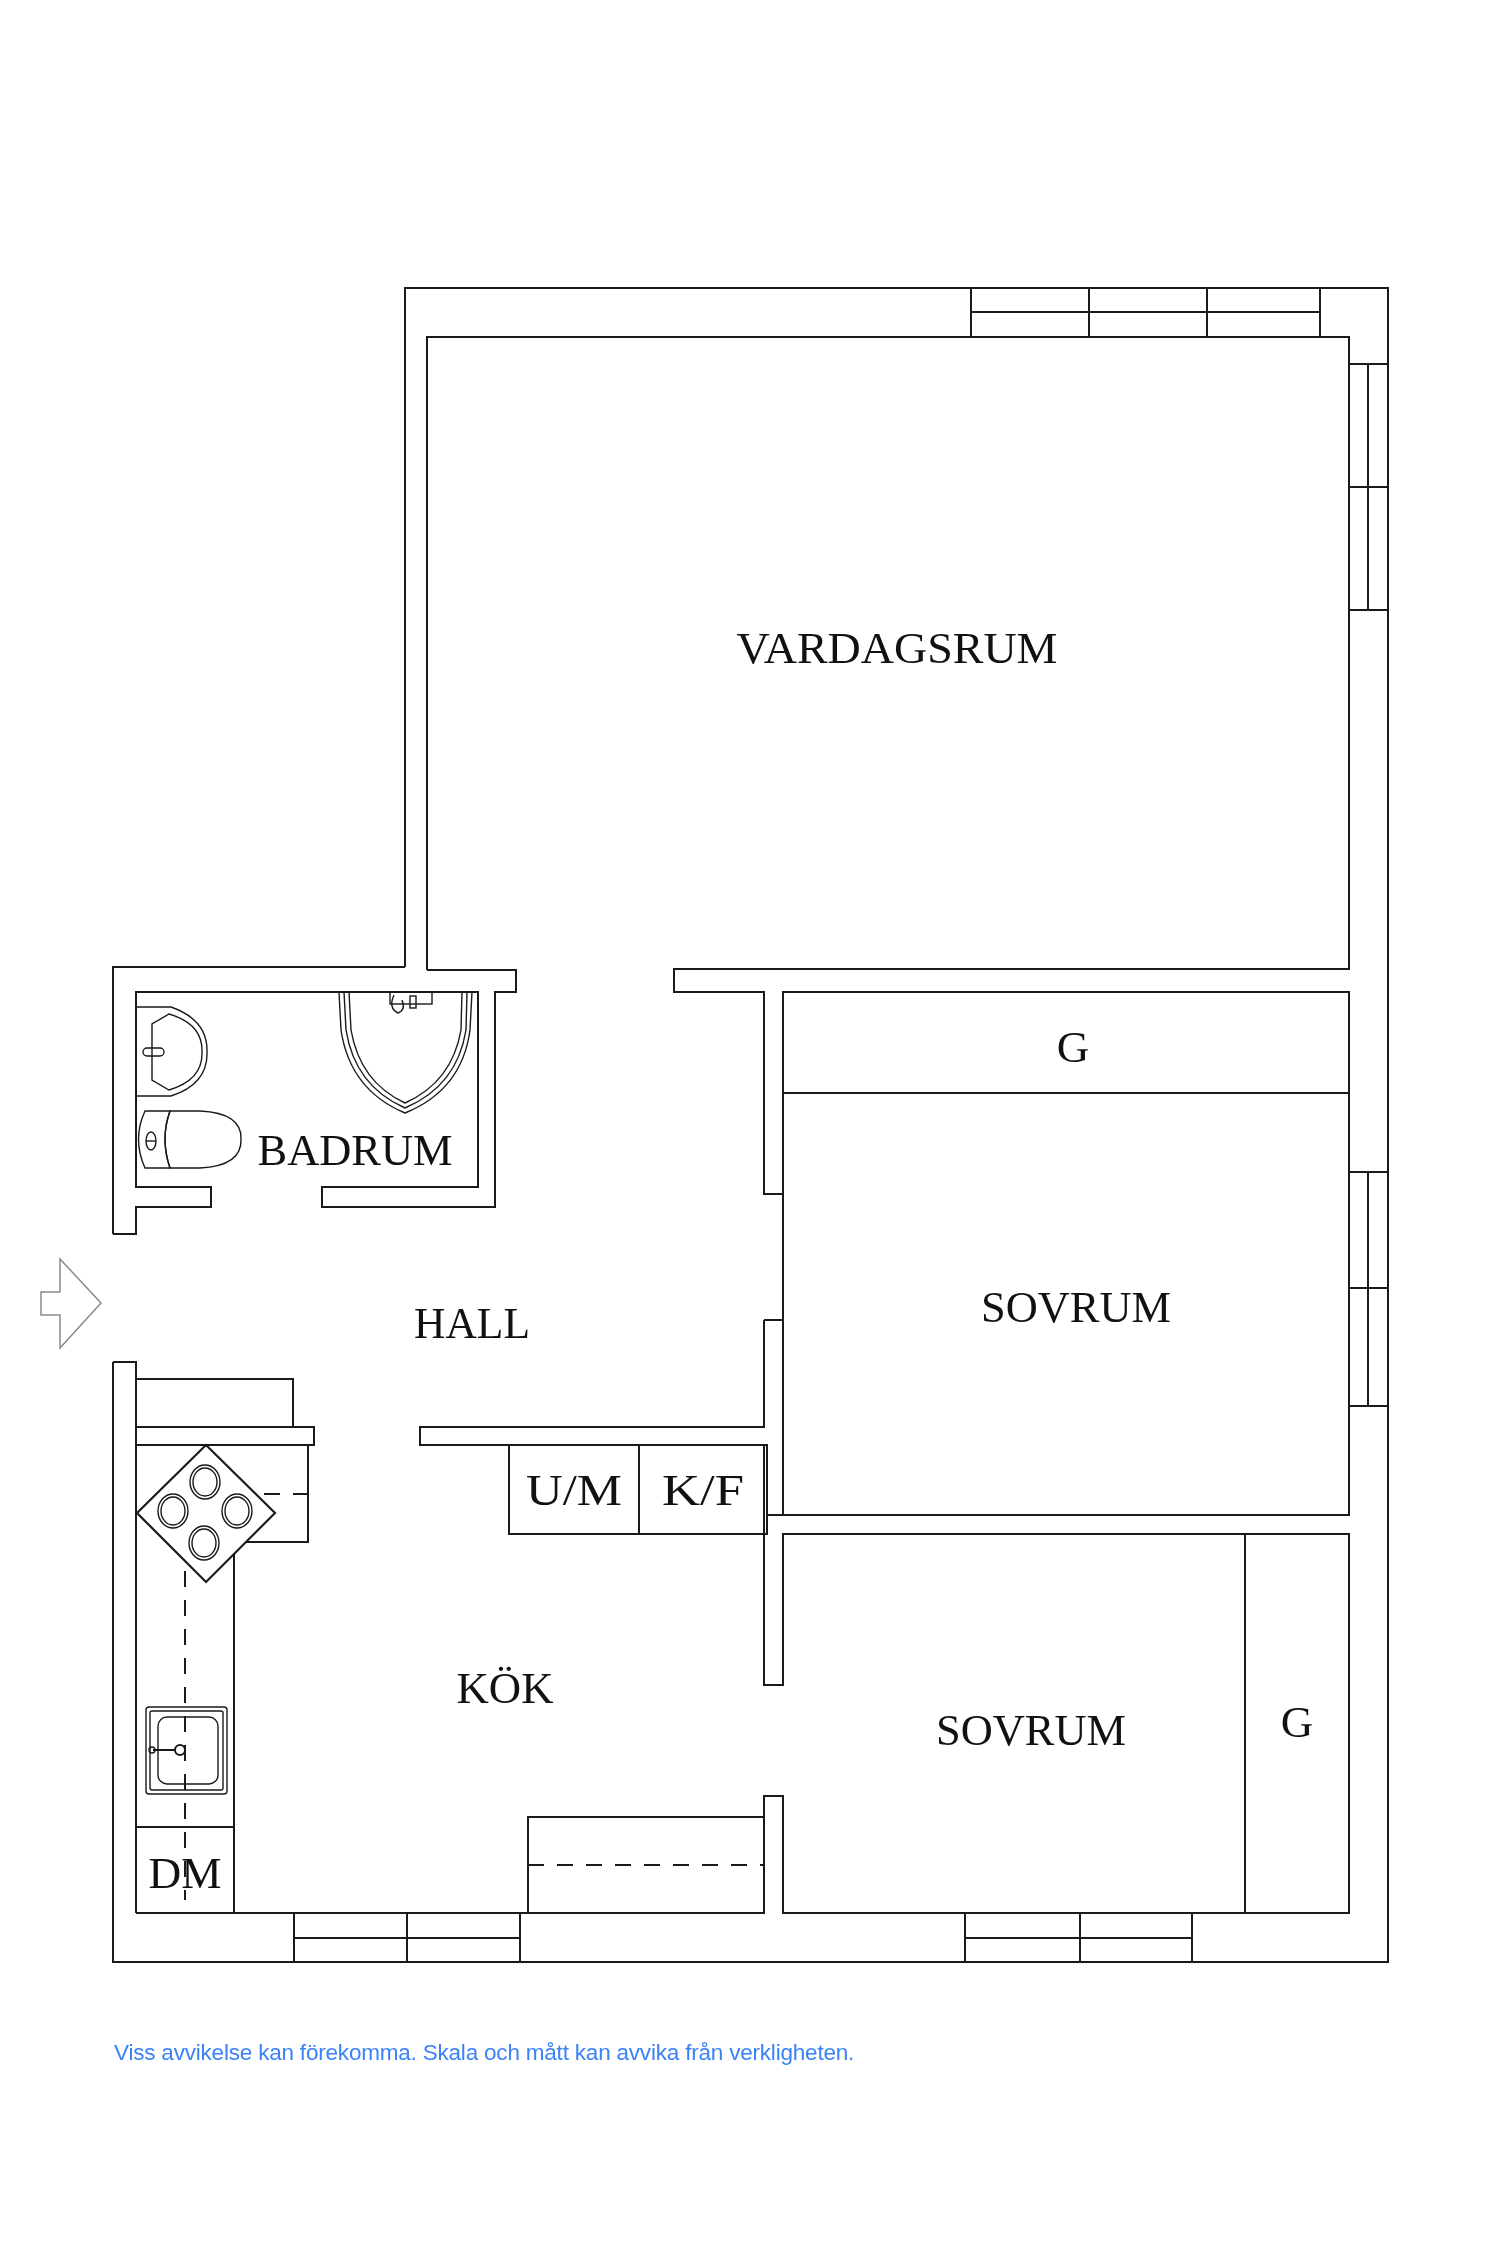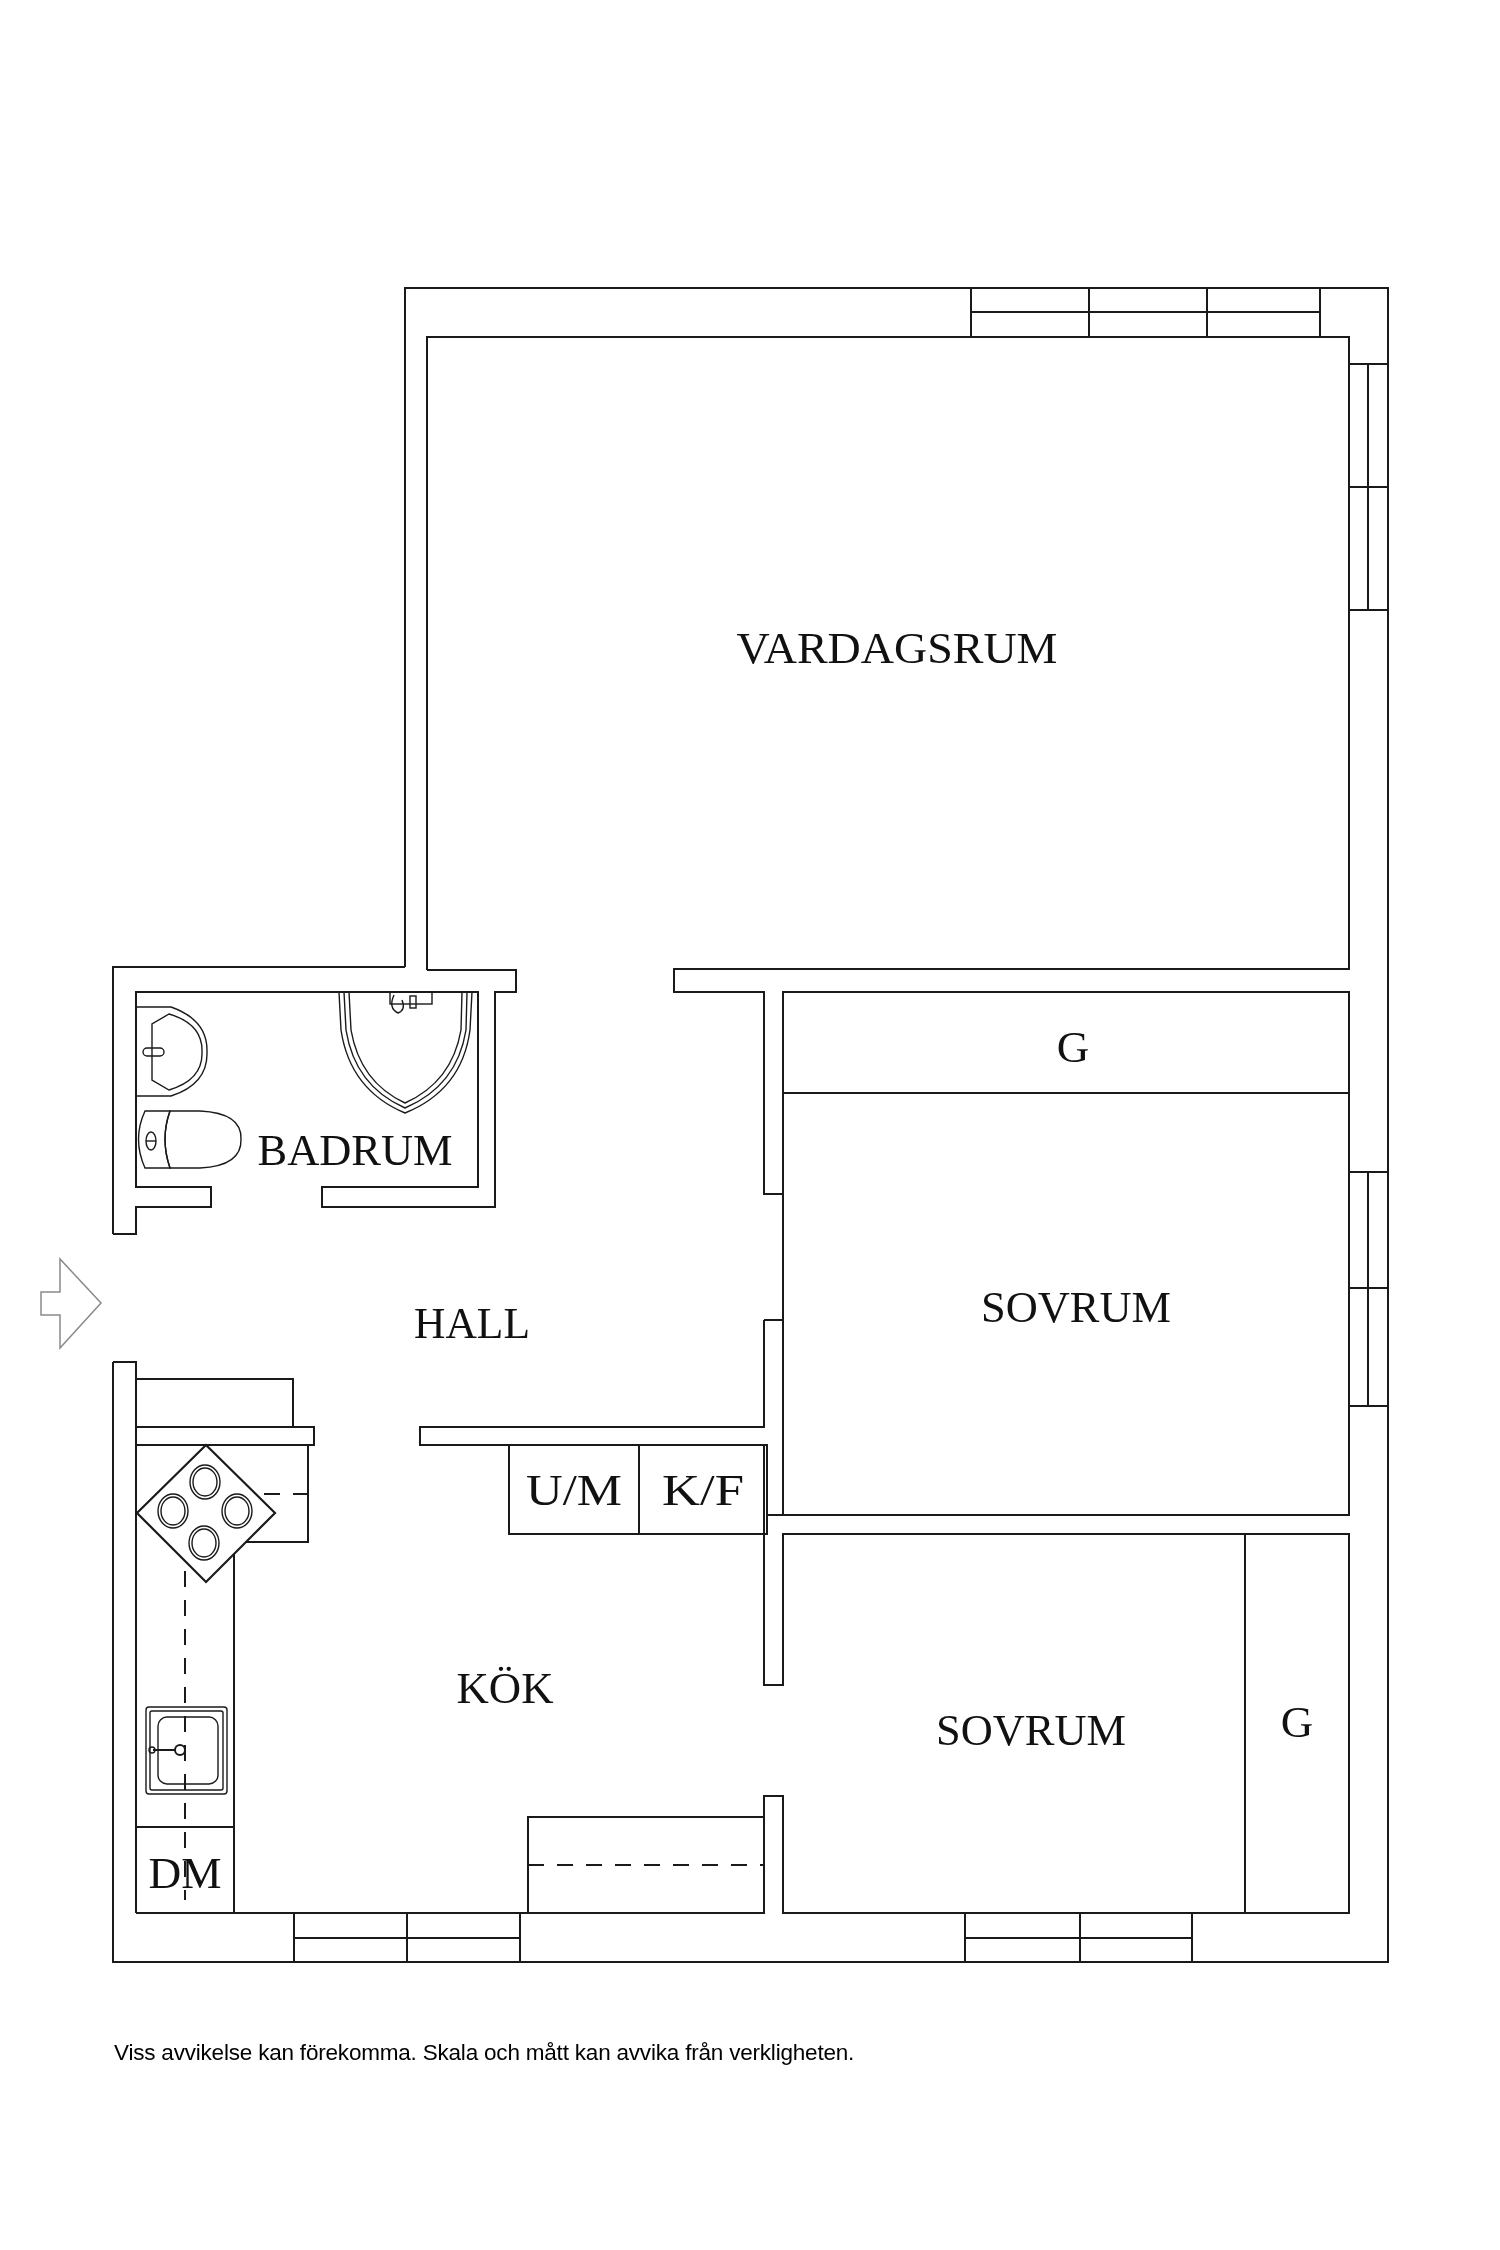--- a/index.html
+++ b/index.html
@@ -6,21 +6,21 @@
   body { width: 1500px; height: 2250px; position: relative; overflow: hidden; }
   svg.plan { position: absolute; left: 0; top: 0; width: 1500px; height: 2250px; }
   .w { fill: #ffffff; stroke: #1a1a1a; stroke-width: 2.2; }
   .ln { fill: none; stroke: #1a1a1a; stroke-width: 2; }
   .thin { fill: none; stroke: #1a1a1a; stroke-width: 1.4; }
   .dash { fill: none; stroke: #1a1a1a; stroke-width: 2; stroke-dasharray: 16 13; }
   .lbl { font-family: "Liberation Serif", "DejaVu Serif", serif; fill: #111111; }
   .footer {
     position: absolute; left: 114px; top: 2040px;
     font-family: "Liberation Sans", "DejaVu Sans", sans-serif;
-    font-size: 22.5px; color: #000000; white-space: nowrap; letter-spacing: -0.2px;
+    font-size: 22.5px; color: #3b82f6; white-space: nowrap; letter-spacing: -0.2px;
   }
 </style>
 </head>
 <body>
 
 <svg class="plan" viewBox="0 0 1500 2250" xmlns="http://www.w3.org/2000/svg">
 
   <g>
 
     <path class="ln" d="M405 967 L405 288 L1388 288 L1388 1962 L113 1962 L113 1362

